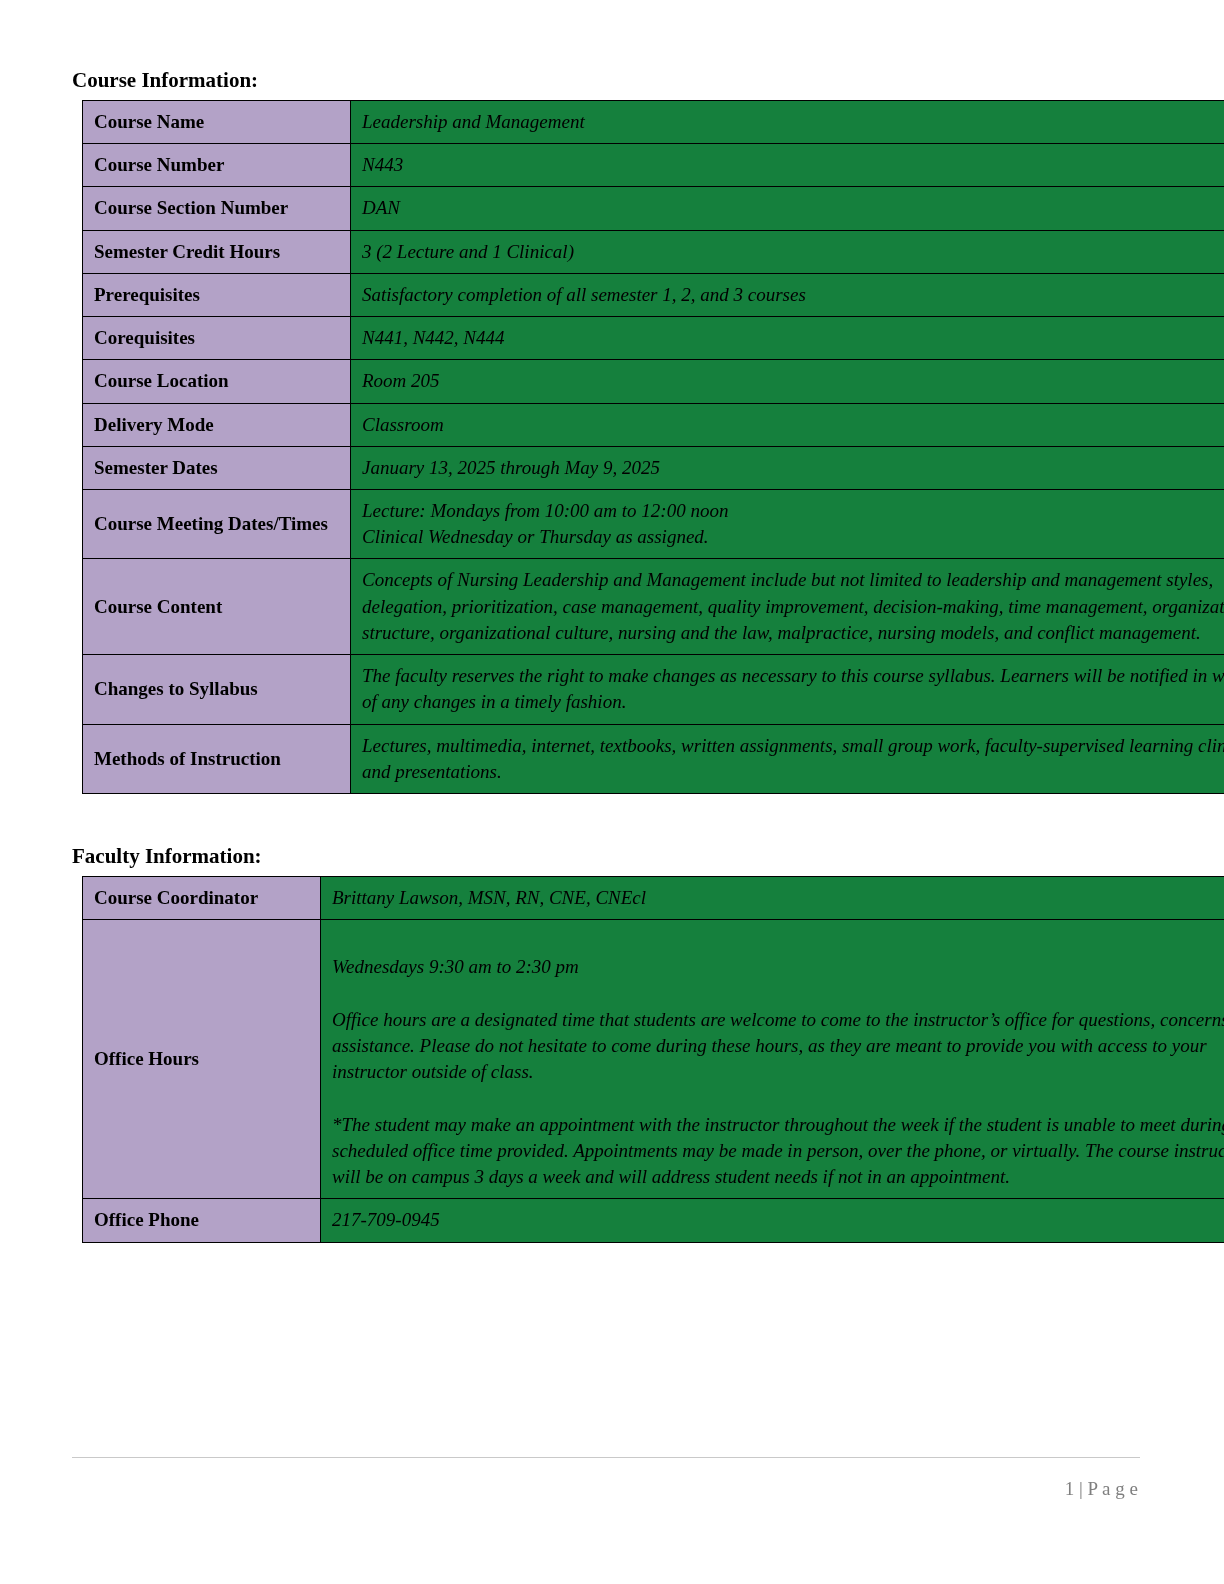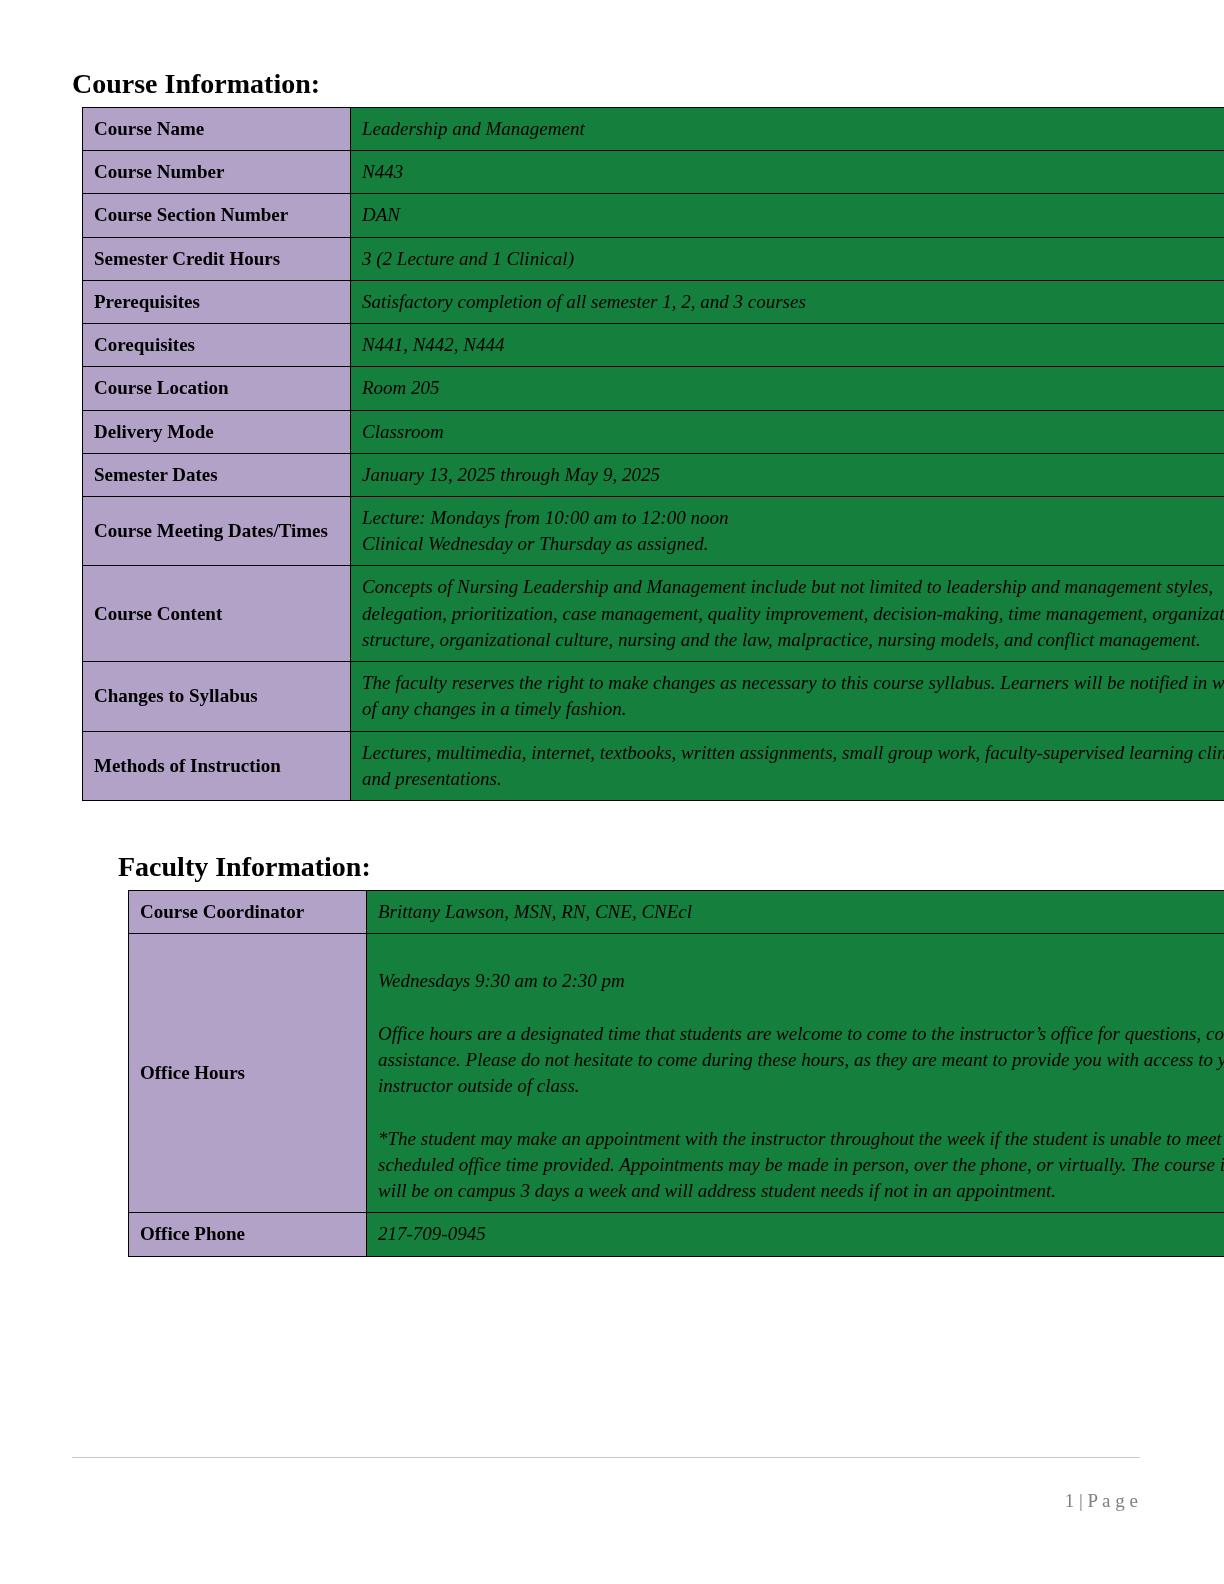--- a/index.html
+++ b/index.html
@@ -21,25 +21,25 @@
     padding: 68px 86px 0 72px;
   }
   .doc-title {
     text-align: center;
     font-size: 34px;
     font-weight: bold;
     letter-spacing: 0.5px;
     margin-bottom: 42px;
   }
   .section-heading {
-    font-size: 28px;
+    font-size: 21px;
     font-weight: bold;
     margin-bottom: 7px;
   }
-  .section-2 { margin-top: 50px; margin-left: 46px; }
+  .section-2 { margin-top: 50px; }
   table.info-table {
     border-collapse: collapse;
     width: 1202px;
     margin-left: 10px;
     table-layout: fixed;
   }
   .cell {
     border: 1.6px solid #000000;
     padding: 8px 11px;
     font-size: 19px;
@@ -62,21 +62,21 @@
   .footer-rule {
     position: absolute;
     left: 72px;
     right: 84px;
     bottom: 126px;
     border-top: 1.5px solid #c9c9c9;
   }
   .page-footer {
     position: absolute;
     right: 86px;
-    bottom: 72px;
+    bottom: 84px;
     font-size: 19px;
     color: #7f7f7f;
   }
 </style>
 </head>
 <body>
 
 <div class="page">
   <div class="content">
 

